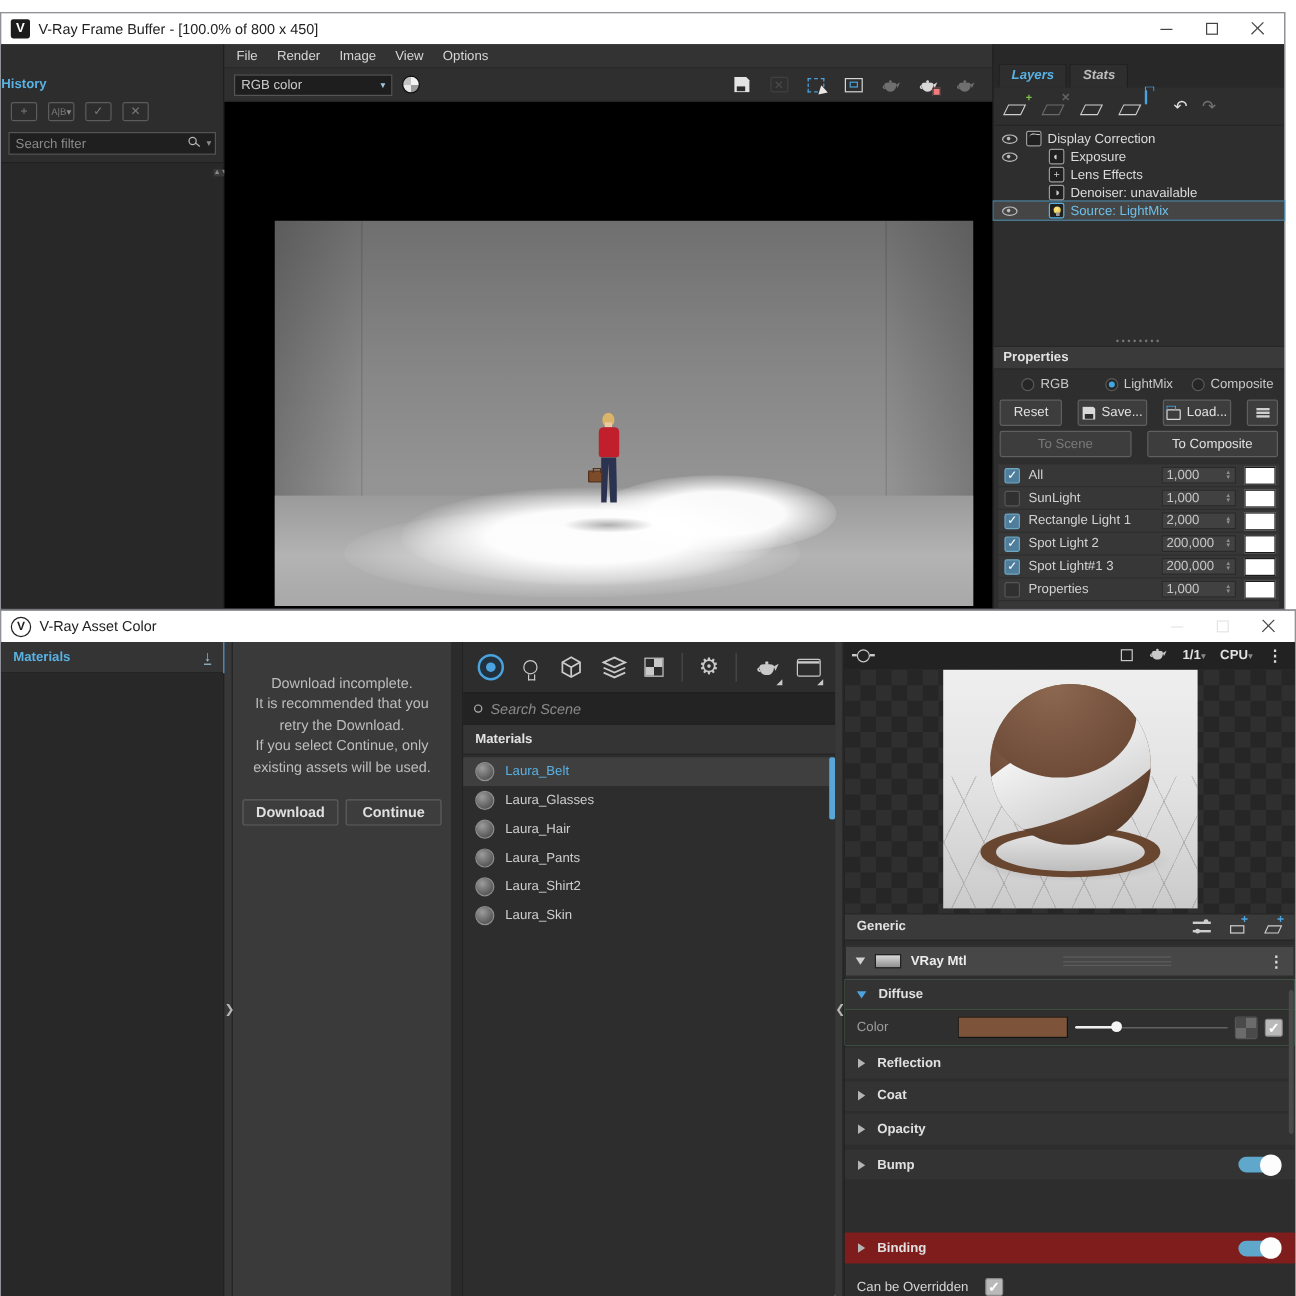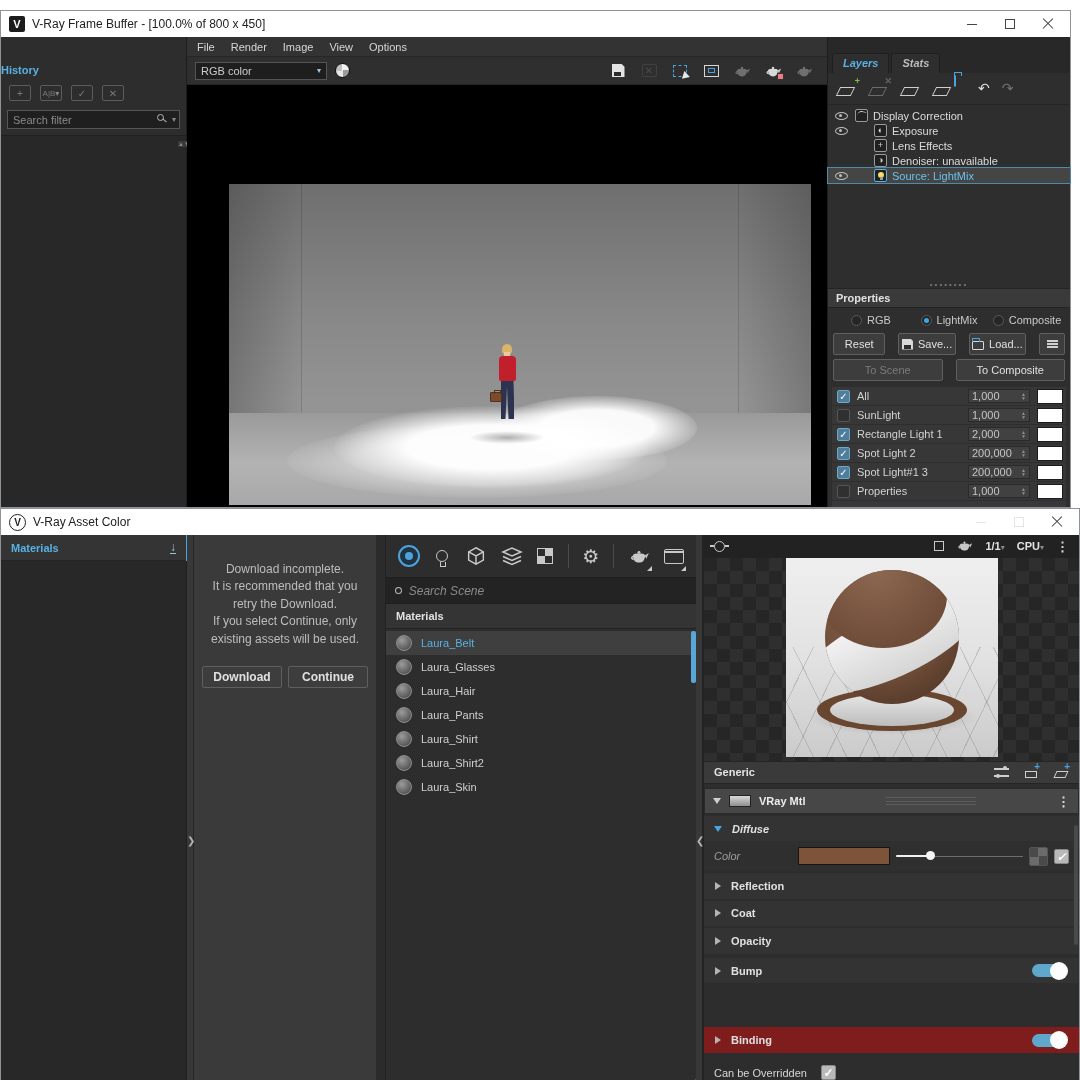--- a/index.html
+++ b/index.html
@@ -189,21 +189,21 @@
   .plus-ic .p { position:absolute; right:-1px; top:-4px; color:#4aa3df; font-size:10px; font-weight:bold; line-height:1; }
   .mtl-row { height:27px; background:#474747; border:1px solid #2a2a2a; display:flex; align-items:center; padding:0 8px; gap:8px; margin:4px 0 0; }
   .tri-d { width:0; height:0; border-left:4.5px solid transparent; border-right:4.5px solid transparent; border-top:6px solid #cfcfcf; }
   .tri-d.blue { border-top-color:#4aa3df; }
   .tri-r { width:0; height:0; border-top:4.5px solid transparent; border-bottom:4.5px solid transparent; border-left:6px solid #b5b5b5; }
   .mtl-sw { width:22px; height:12px; background:linear-gradient(#d9d9d9,#8f8f8f); border:1px solid #222; }
   .mtl-row .name { font-weight:bold; color:#ececec; }
   .draglines { flex:1; display:flex; flex-direction:column; gap:2.5px; align-items:center; }
   .draglines i { display:block; width:90px; height:1px; background:#5d5d5d; }
   .vdots { color:#d9d9d9; font-size:13px; font-weight:bold; letter-spacing:0; }
-  .param-sec { background:#86efac; margin-top:2px;font-style:italic; }
+  .param-sec { background:#86efac; margin-top:2px; }
   .sec-row { height:25px; display:flex; align-items:center; gap:10px; padding:0 10px; background:#333; }
   .sec-row .lbl { color:#e0e0e0; font-weight:bold; }
   .color-row { height:30px; display:flex; align-items:center; padding:0 10px; gap:6px; background:#2f2f2f; }
   .color-row .lbl { width:78px; color:#9d9d9d; }
   .csw { width:92px; height:18px; border:1px solid #151515; }
   .slider { flex:1; height:14px; position:relative; }
   .slider .track { position:absolute; left:0; right:0; top:6.5px; height:1px; background:#6e6e6e; }
   .slider .fill { position:absolute; left:0; width:32px; top:5.5px; height:2.5px; background:#f0f0f0; border-radius:2px; }
   .slider .knob { position:absolute; left:30px; top:2px; width:9px; height:9px; border-radius:50%; background:#f5f5f5; }
   .texbtn { width:19px; height:19px; border:1px solid #555; background:conic-gradient(#6b6b6b 0 25%,#4a4a4a 0 50%,#6b6b6b 0 75%,#4a4a4a 0); border-radius:2px; }
@@ -597,24 +597,20 @@
         <div class="mat-row">
             <span class="msphere"></span>
             <span>Laura_Hair</span>
           </div>
         <div class="mat-row">
             <span class="msphere"></span>
             <span>Laura_Pants</span>
           </div>
         <div class="mat-row">
             <span class="msphere"></span>
-            <span>Laura_Shirt</span>
-          </div>
-        <div class="mat-row">
-            <span class="msphere"></span>
             <span>Laura_Shirt2</span>
           </div>
         <div class="mat-row">
             <span class="msphere"></span>
             <span>Laura_Skin</span>
           </div>
         <span class="mscroll"></span>
       </div>
     </div>
     <div class="vsplit">

